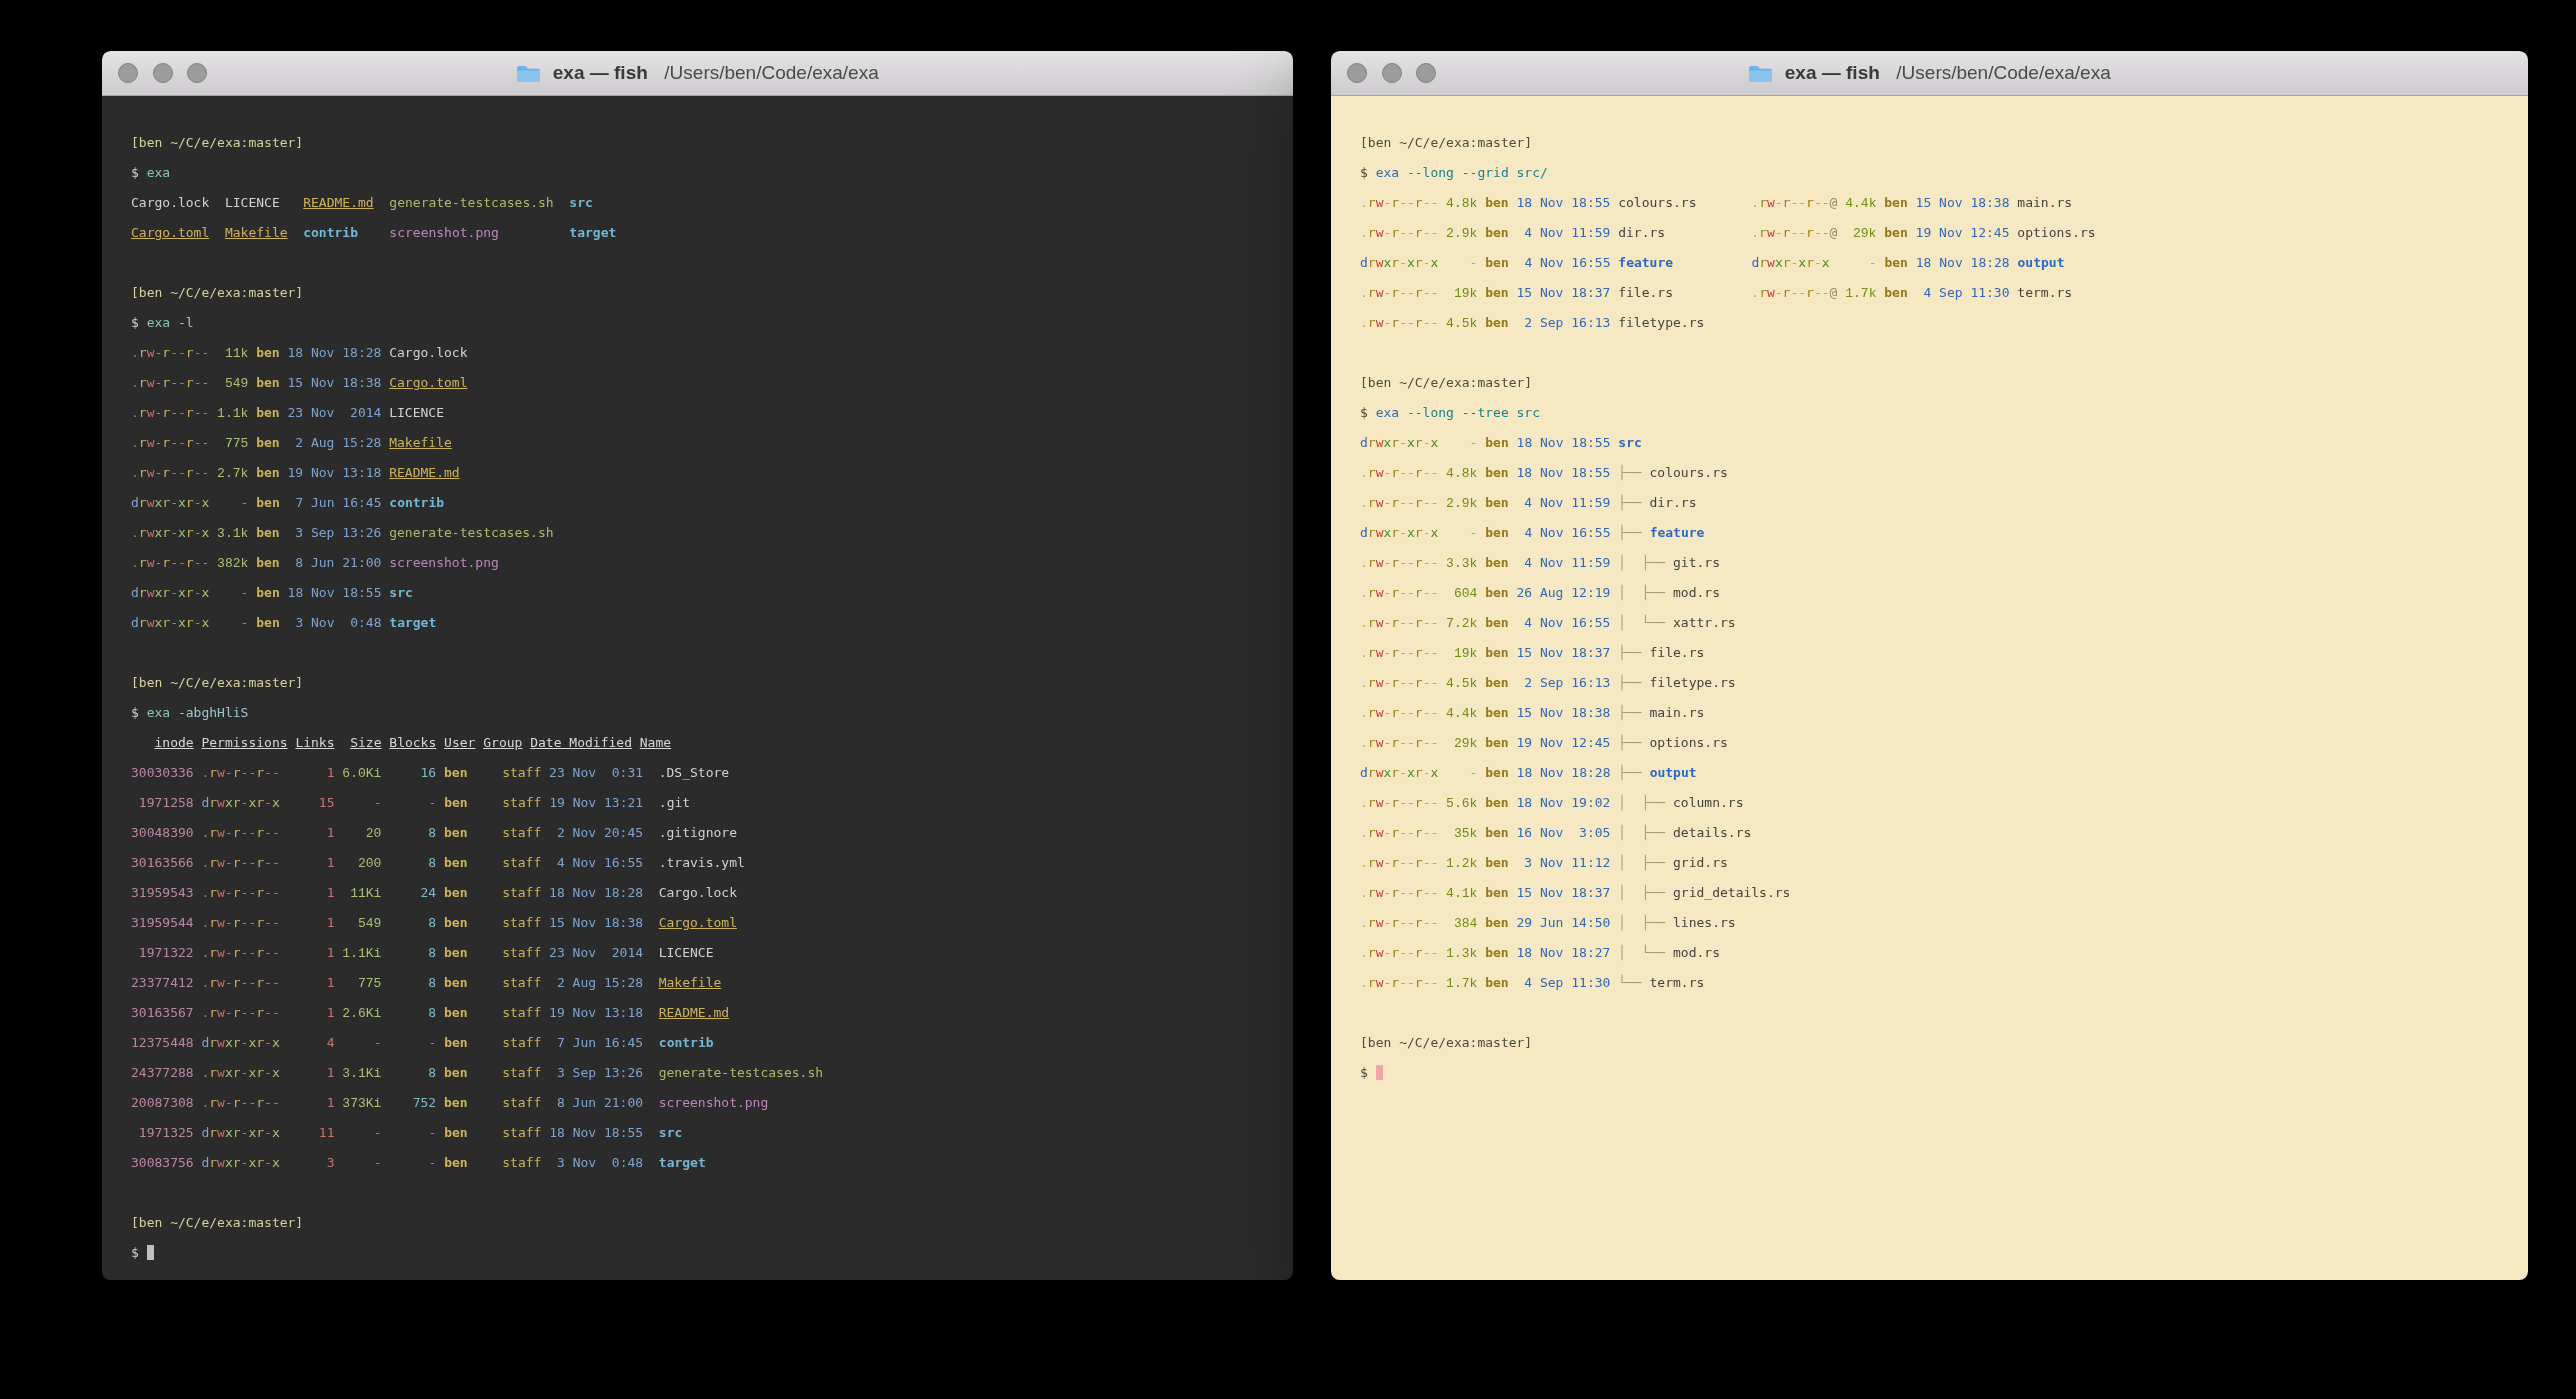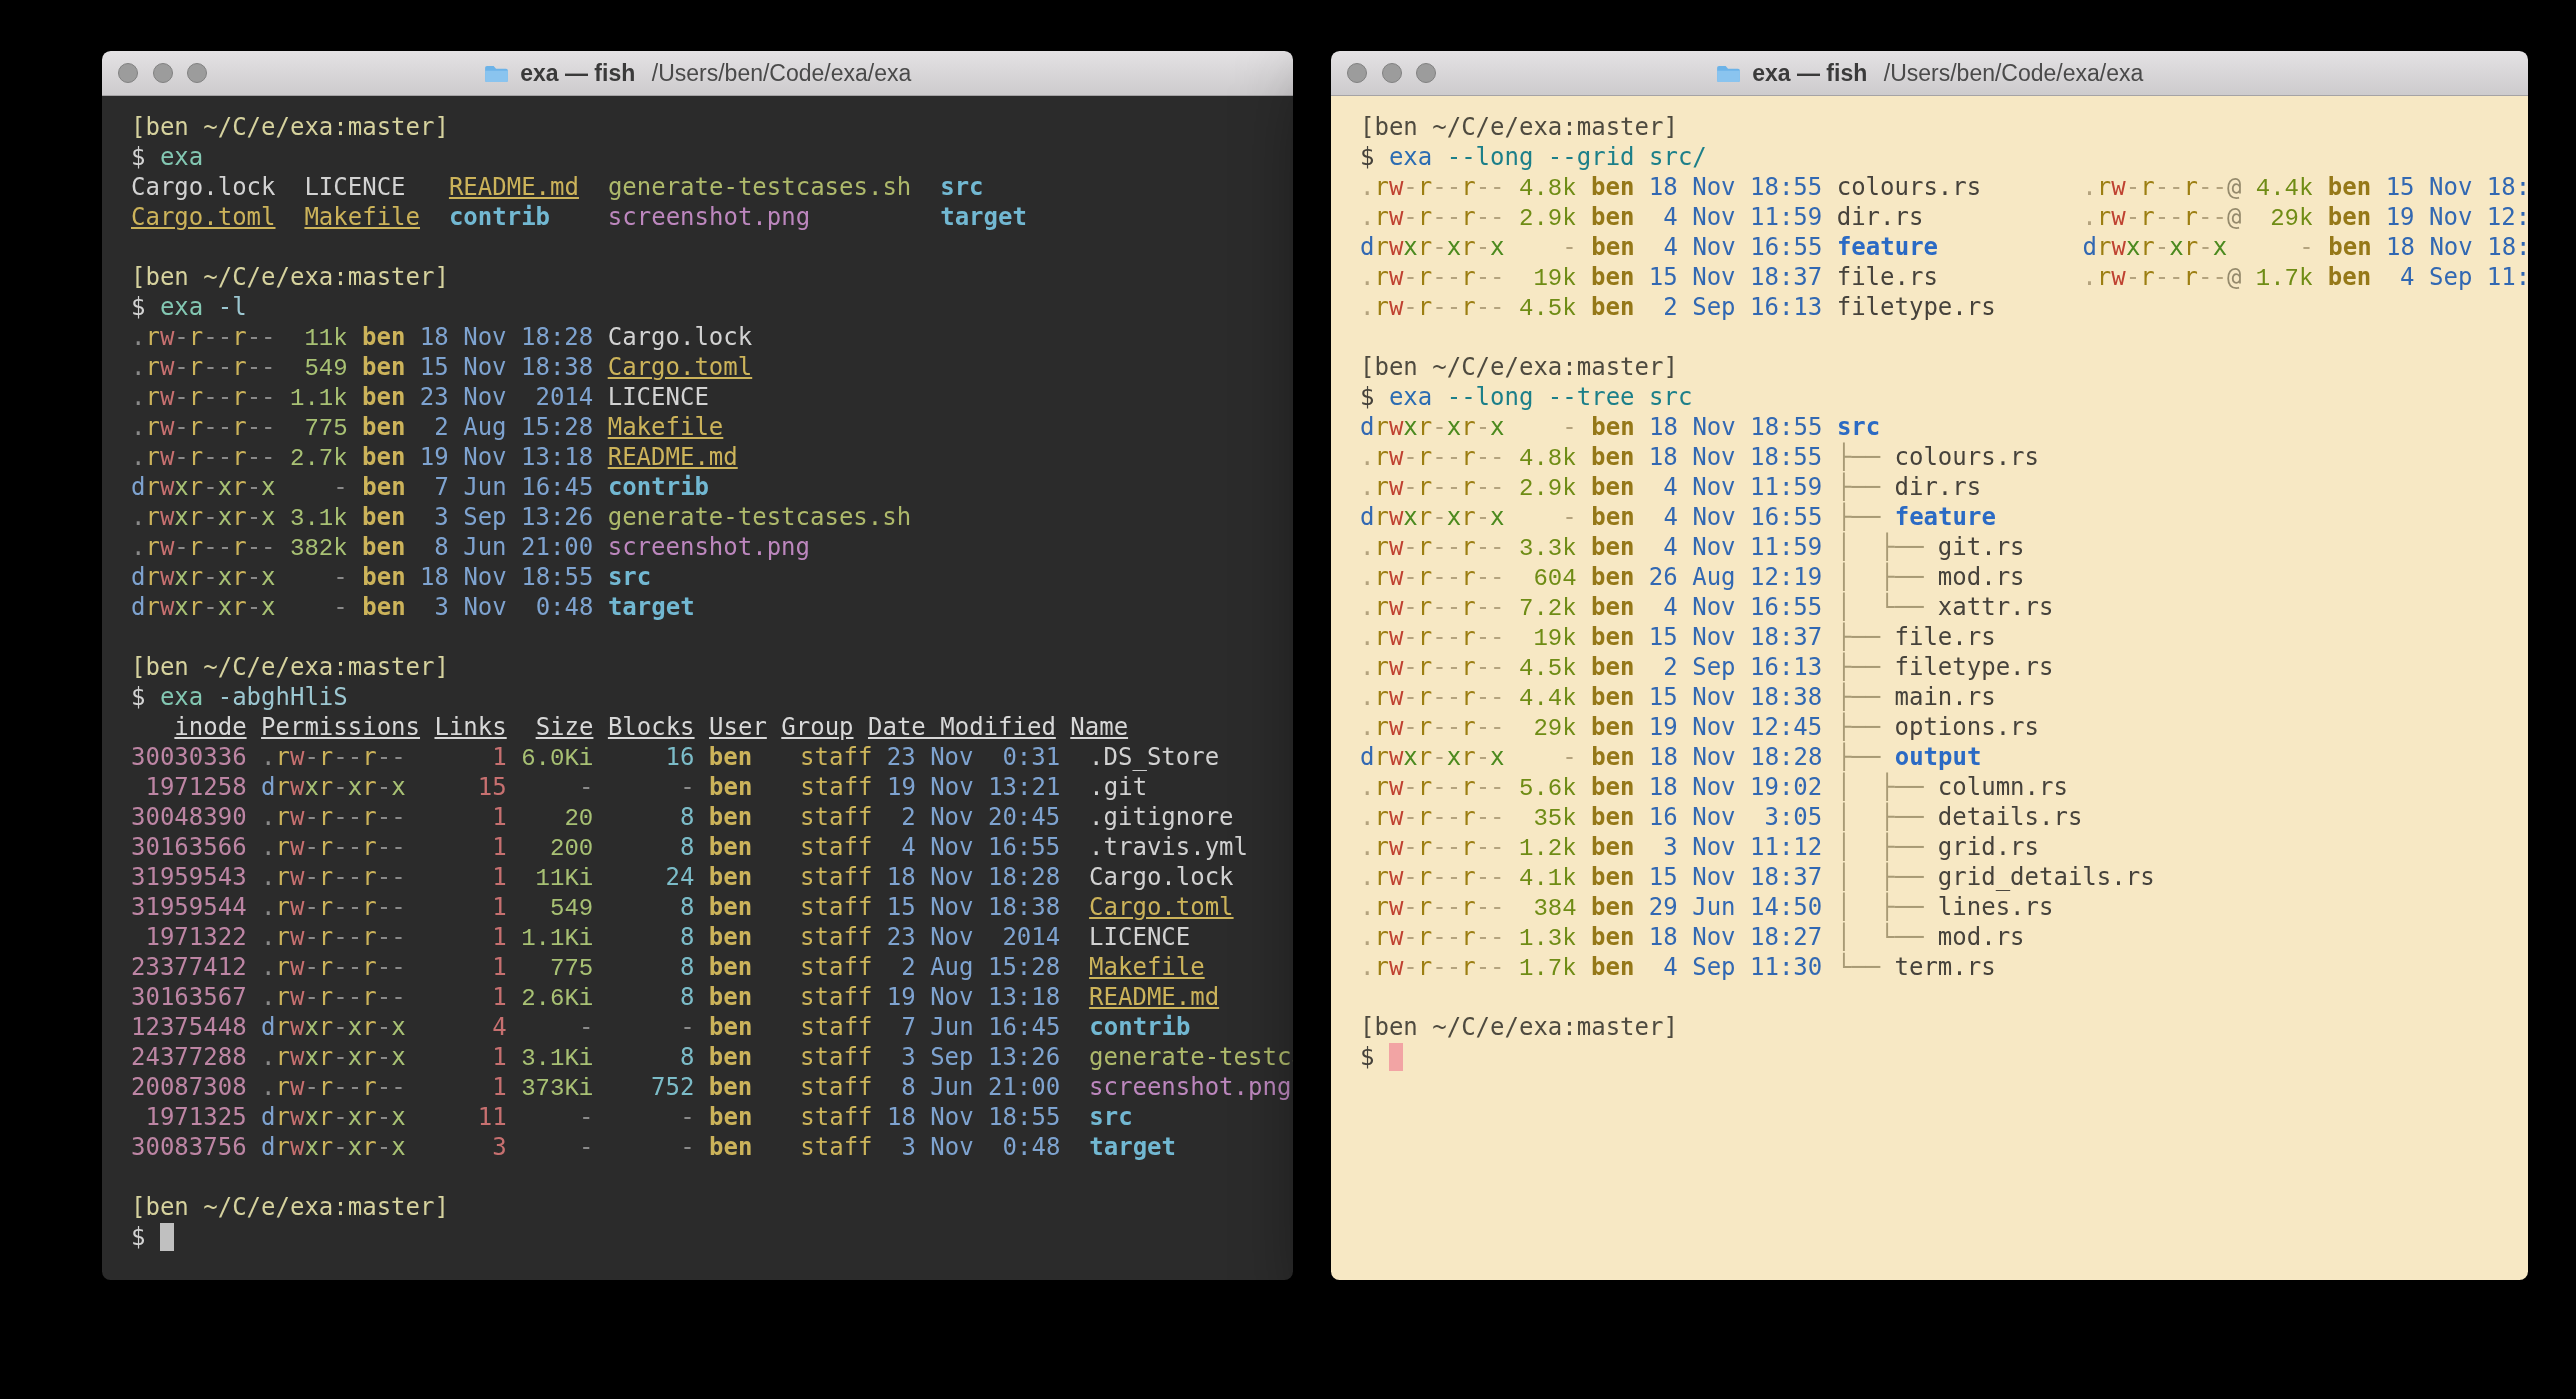--- a/index.html
+++ b/index.html
@@ -33,31 +33,31 @@
     display:flex;align-items:center;gap:14.4px;
   }
   .dot{
     width:20px;height:20px;border-radius:50%;
     background:#9c9c9c;
     border:1.4px solid #818181;
     box-sizing:border-box;
   }
   .title{
     display:flex;align-items:center;gap:11.5px;
-    color:#3a3a3a;font-size:23px;
+    color:#3a3a3a;font-size:19px;
   }
   .title .app{font-weight:bold;color:#3a3a3a;}
   .title .path{color:#4a4a4a;margin-left:5px;font-weight:normal;}
   .folder{width:25px;height:19px;flex:0 0 auto;}
   .term{
     height:1187px;
     box-sizing:border-box;
-    padding:16px 29px;
+    padding:32px 29px;
     font-family:"DejaVu Sans Mono", monospace;
-    font-size:24px;
+    font-size:13px;
     line-height:30px;
     white-space:pre;
     overflow:hidden;
   }
   .tline{height:30px;white-space:pre;}
   .dark{
     background:#2b2b2b;
     --def:#d2d2d2; --pr:#d6d29e; --cmd:#83c7b2; --prm:#9cc7d1;
     --size:#a8c174; --dash:#8a8a8a; --user:#ccb35a; --date:#7ea3d0;
     --dir:#72b8d2; --file:#d2d2d2; --build:#ccb35a; --img:#bd87be;

